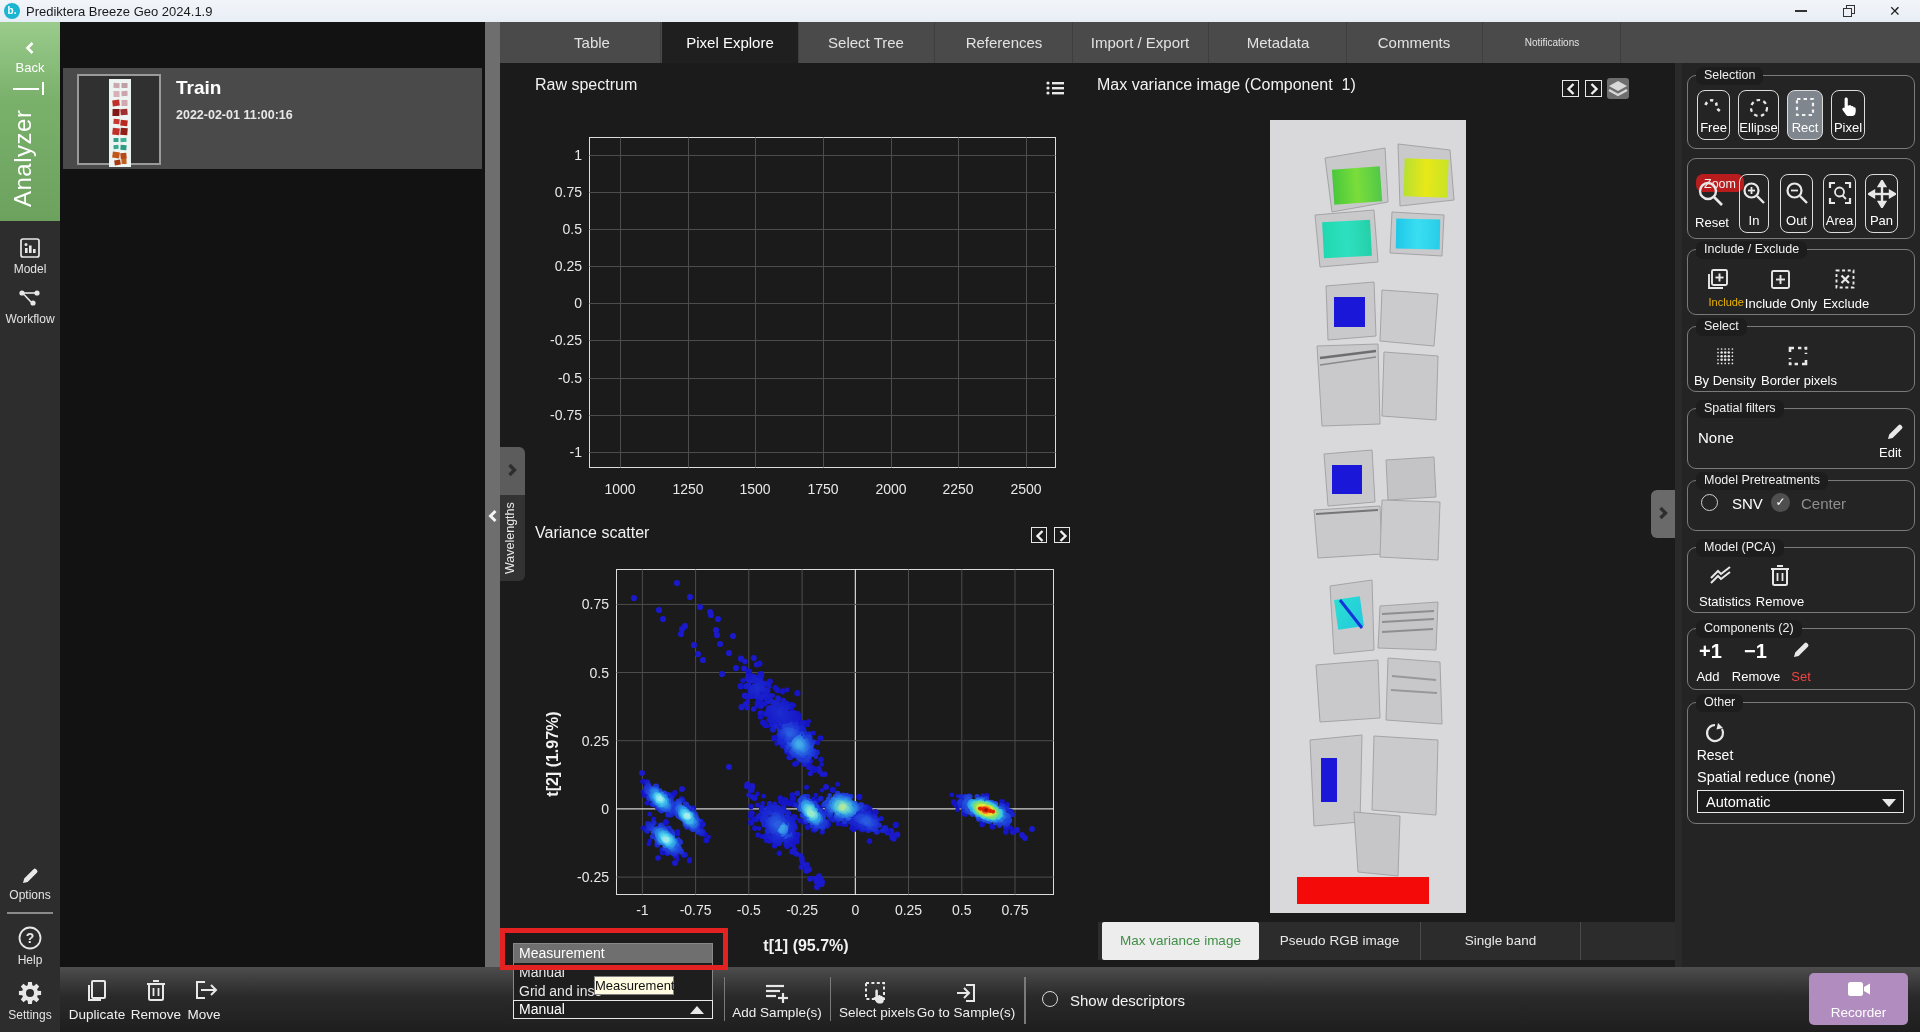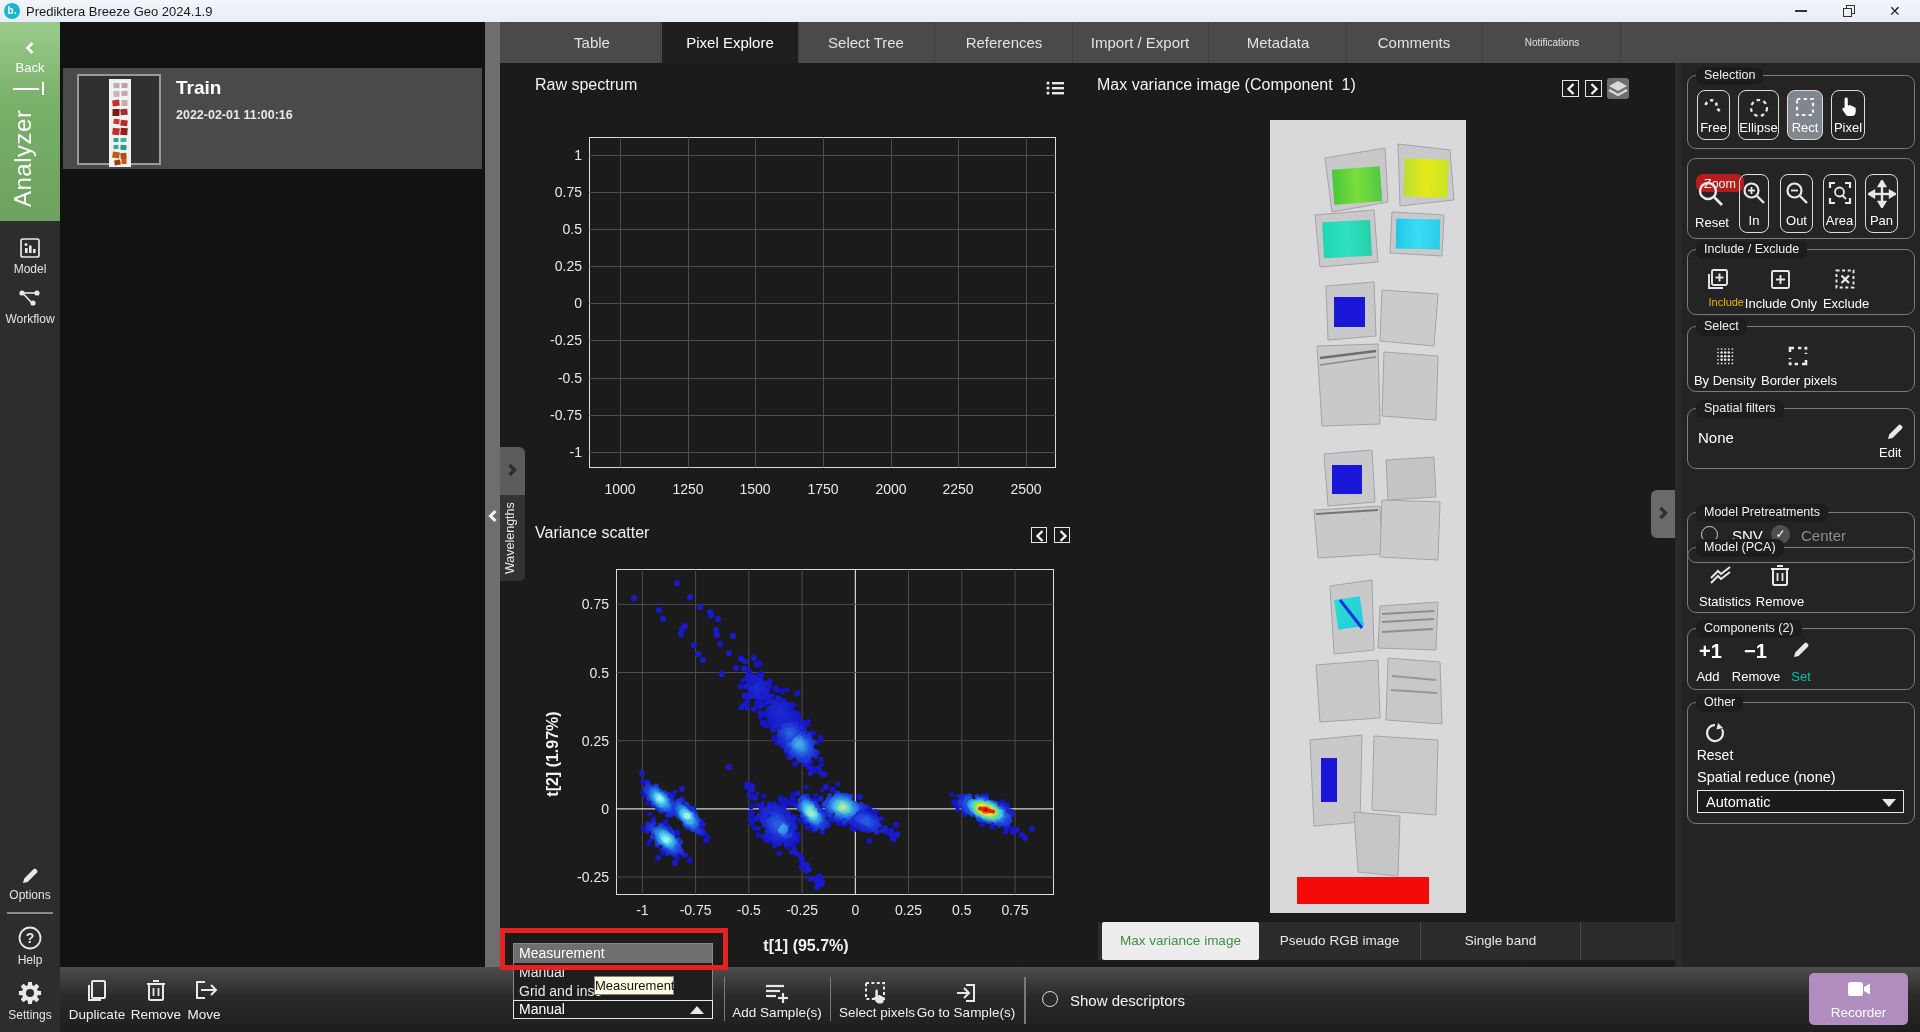--- a/index.html
+++ b/index.html
@@ -2723,21 +2723,21 @@
     <div class="abs" style="left:68px;top:46px;width:86px;text-align:center;color:#fff;font-size:13px;">Border pixels</div>
   </div>
 <div class="abs" style="left:1687px;top:408px;width:228px;height:61px;border:1px solid #7a7a7a;border-radius:9px;">
     <div class="abs" style="left:8px;top:-9px;height:18px;background:#1d1d1d;border-radius:7px;padding:0 8px;color:#f0f0f0;font-size:12.5px;line-height:17px;white-space:nowrap;">Spatial filters</div>
     <div class="abs" style="left:10px;top:20px;color:#fff;font-size:15px;">None</div>
     <div class="abs" style="left:196px;top:12px;"><svg width="22" height="22" viewBox="0 0 22 22" style="" fill="none">
         <path d="M4 18 L5.2 13.6 L14.5 4.3 a1.8 1.8 0 0 1 2.6 0 l0.8 0.8 a1.8 1.8 0 0 1 0 2.6 L8.6 17 L4 18 Z" fill="#e8e8e8"></path>
       </svg></div>
     <div class="abs" style="left:191px;top:36px;color:#fff;font-size:13px;">Edit</div>
   </div>
-<div class="abs" style="left:1687px;top:512px;width:228px;height:51px;border:1px solid #7a7a7a;border-radius:9px;">
+<div class="abs" style="left:1687px;top:480px;width:228px;height:51px;border:1px solid #7a7a7a;border-radius:9px;">
     <div class="abs" style="left:8px;top:-9px;height:18px;background:#1d1d1d;border-radius:7px;padding:0 8px;color:#f0f0f0;font-size:12.5px;line-height:17px;white-space:nowrap;">Model Pretreatments</div>
     <div class="abs" style="left:13px;top:13px;width:17px;height:17px;border:1.6px solid #cfcfcf;border-radius:50%;"></div>
     <div class="abs" style="left:44px;top:14px;color:#fff;font-size:15px;">SNV</div>
     <div class="abs" style="left:83px;top:12px;width:19px;height:19px;border-radius:50%;background:#4f4f4f;color:#fff;font-size:12px;text-align:center;line-height:19px;">✓</div>
     <div class="abs" style="left:113px;top:14px;color:#8f8f8f;font-size:15px;">Center</div>
   </div>
 <div class="abs" style="left:1687px;top:547px;width:228px;height:66px;border:1px solid #7a7a7a;border-radius:9px;">
     <div class="abs" style="left:8px;top:-9px;height:18px;background:#1d1d1d;border-radius:7px;padding:0 8px;color:#f0f0f0;font-size:12.5px;line-height:17px;white-space:nowrap;">Model (PCA)</div>
     <div class="abs" style="left:20px;top:16px;"><svg width="26" height="22" viewBox="0 0 26 22" style="" fill="none">
         <path d="M3 14 L10 7 L13 10 L22 3" stroke="#e8e8e8" stroke-width="2"></path>
@@ -2755,21 +2755,21 @@
   </div>
 <div class="abs" style="left:1687px;top:628px;width:228px;height:62px;border:1px solid #7a7a7a;border-radius:9px;">
     <div class="abs" style="left:8px;top:-9px;height:18px;background:#1d1d1d;border-radius:7px;padding:0 8px;color:#f0f0f0;font-size:12.5px;line-height:17px;white-space:nowrap;">Components (2)</div>
     <div class="abs" style="left:11px;top:11px;color:#fff;font-size:20px;font-weight:bold;">+1</div>
     <div class="abs" style="left:2px;top:40px;width:36px;text-align:center;color:#fff;font-size:13px;">Add</div>
     <div class="abs" style="left:56px;top:11px;color:#fff;font-size:20px;font-weight:bold;">−1</div>
     <div class="abs" style="left:38px;top:40px;width:60px;text-align:center;color:#fff;font-size:13px;">Remove</div>
     <div class="abs" style="left:102px;top:10px;"><svg width="22" height="22" viewBox="0 0 22 22" style="" fill="none">
         <path d="M4 18 L5.2 13.6 L14.5 4.3 a1.8 1.8 0 0 1 2.6 0 l0.8 0.8 a1.8 1.8 0 0 1 0 2.6 L8.6 17 L4 18 Z" fill="#e8e8e8"></path>
       </svg></div>
-    <div class="abs" style="left:96px;top:40px;width:34px;text-align:center;color:#14b8a6;font-size:13px;">Set</div>
+    <div class="abs" style="left:96px;top:40px;width:34px;text-align:center;color:#ef4444;font-size:13px;">Set</div>
   </div>
 <div class="abs" style="left:1687px;top:702px;width:228px;height:122px;border:1px solid #7a7a7a;border-radius:9px;">
     <div class="abs" style="left:8px;top:-9px;height:18px;background:#1d1d1d;border-radius:7px;padding:0 8px;color:#f0f0f0;font-size:12.5px;line-height:17px;white-space:nowrap;">Other</div>
     <div class="abs" style="left:15px;top:18px;"><svg width="24" height="24" viewBox="0 0 24 24" style="" fill="none">
         <path d="M12 4 a8 8 0 1 0 7 4" stroke="#e8e8e8" stroke-width="2.2" fill="none"></path>
         <path d="M15 2 L20 7 L13.5 8.5" fill="#e8e8e8"></path>
       </svg></div>
     <div class="abs" style="left:0px;top:44px;width:54px;text-align:center;color:#fff;font-size:14px;">Reset</div>
     <div class="abs" style="left:9px;top:66px;color:#fff;font-size:14.5px;">Spatial reduce (none)</div>
     <div class="abs" style="left:9px;top:87px;width:207px;height:23px;border:1px solid #e8e8e8;background:#1b1b1b;">

